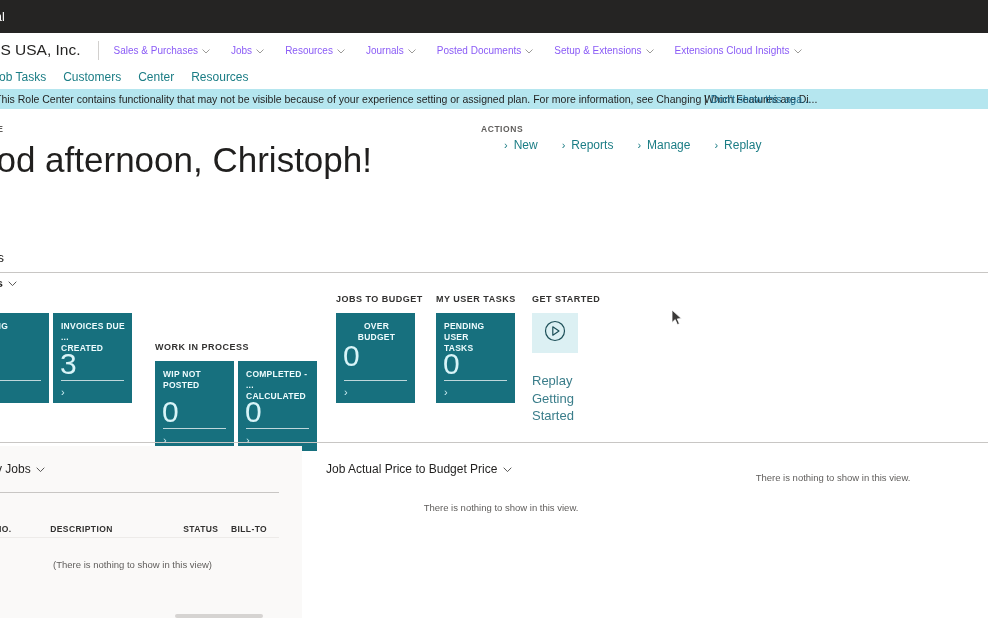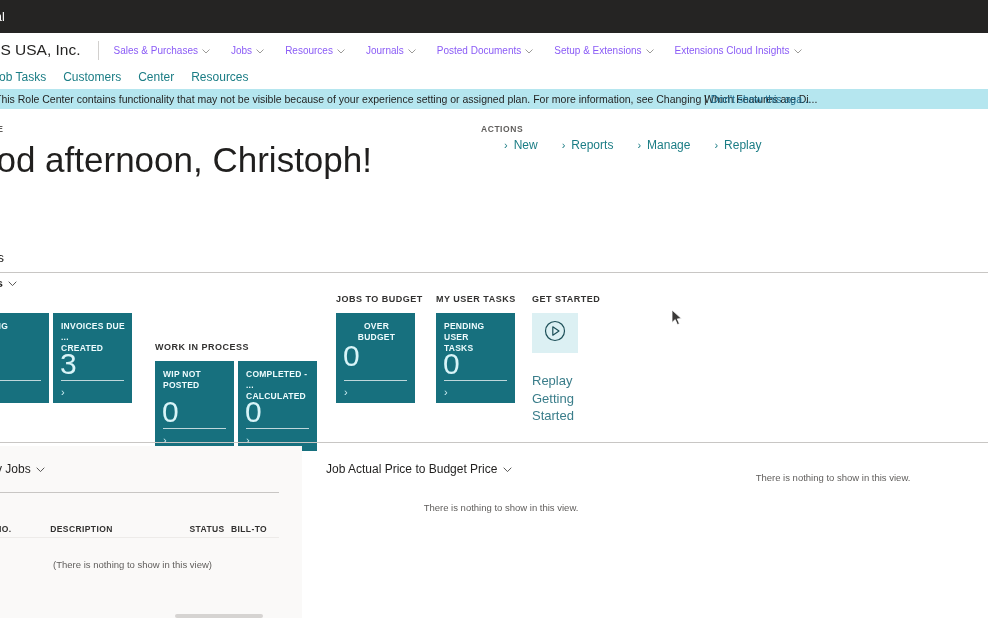--- a/index.html
+++ b/index.html
@@ -206,21 +206,21 @@
   }
   .table-header {
     position: absolute; left: 26px; top: 78px; width: 300px;
     display: flex;
     font-size: 8.5px; font-weight: 700; letter-spacing: .4px;
     text-transform: uppercase; color: #323130;
     white-space: nowrap;
   }
   .th-jobno { width: 70px; }
   .th-desc  { width: 145px; }
-  .th-status{ width: 52px; text-align: center; }
+  .th-status{ width: 52px; }
   .th-billto{ width: 60px; }
   .table-rule {
     position: absolute; left: 26px; top: 91px; width: 293px; height: 1px;
     background: #edebe9;
   }
   .table-empty {
     position: absolute; left: 26px; top: 113px; width: 293px;
     text-align: center;
     font-size: 9.5px; color: #605e5c; white-space: nowrap;
   }

